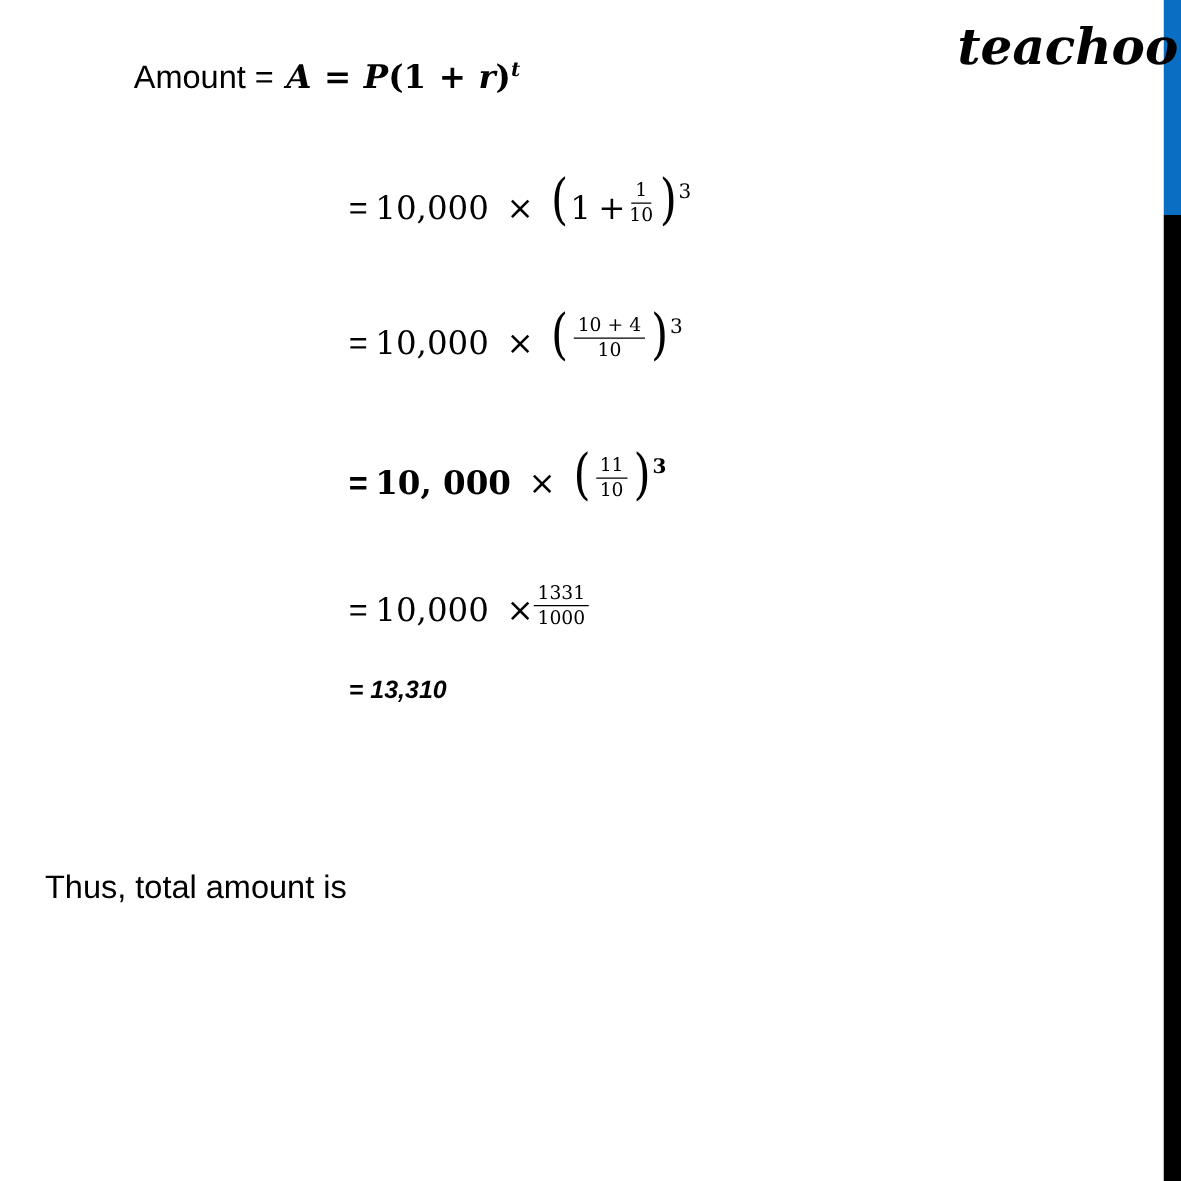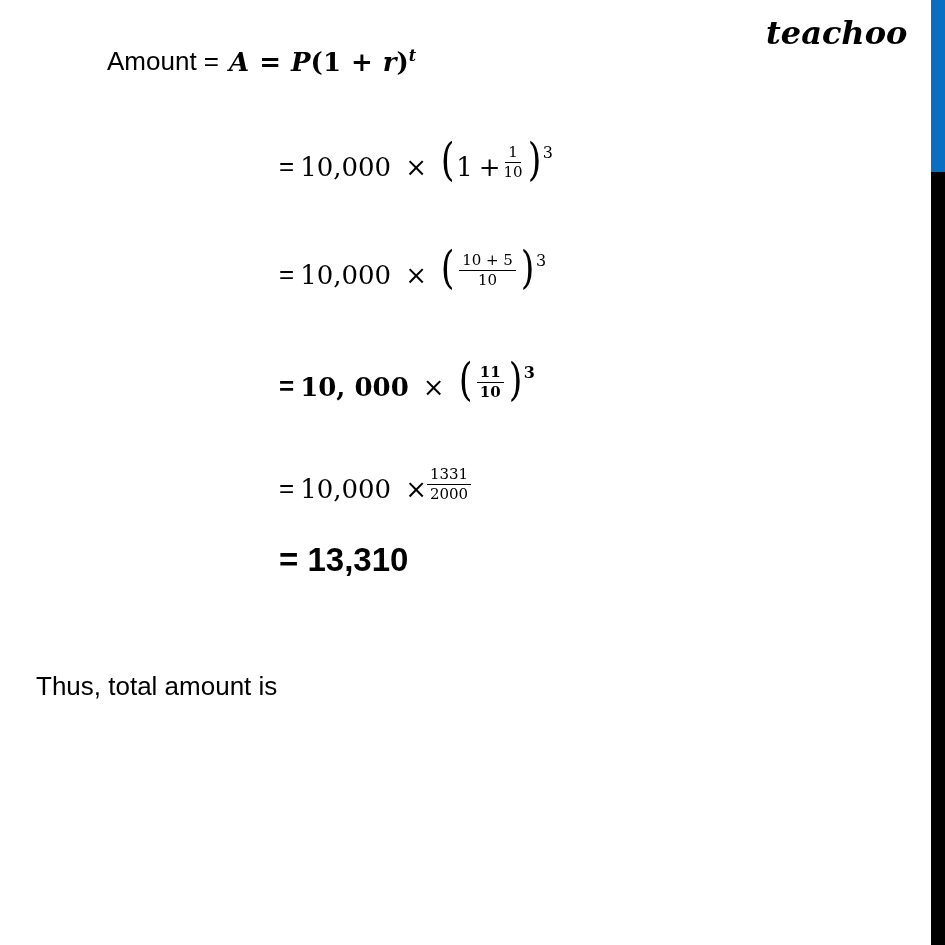--- a/index.html
+++ b/index.html
@@ -1,21 +1,21 @@
 <!DOCTYPE html>
 <html><head>
 <meta charset="utf-8">
 <style>
   html, body { margin: 0; padding: 0; }
   body { width: 945px; height: 945px; background: #ffffff; position: relative; overflow: hidden;
          font-family: "Liberation Sans", sans-serif; color: #000; }
   .sidebar-blue { position: absolute; left: 931px; top: 0; width: 14px; height: 172px; background: #0a6fc2; }
   .sidebar-black { position: absolute; left: 931px; top: 172px; width: 14px; height: 773px; background: #000; }
   .logo { position: absolute; left: 766px; top: 14px; font-family: "DejaVu Serif", serif; font-style: italic;
-          font-weight: bold; font-size: 32px; letter-spacing: 0px; }
+          font-weight: bold; font-size: 40px; letter-spacing: 0px; }
   .line { position: absolute; font-size: 26px; white-space: nowrap; display: flex; align-items: flex-end; }
   .math { font-family: "DejaVu Serif", serif; margin-top: 12px; }
   .mb { font-family: "DejaVu Serif", serif; font-weight: bold; font-style: italic; }
   .mbu { font-family: "DejaVu Serif", serif; font-weight: bold; }
   .sup { font-family: "DejaVu Serif", serif; font-size: 16px; position: relative; top: -20px; }
   .frac { display: inline-flex; flex-direction: column; align-items: center; font-family: "DejaVu Serif", serif;
           font-size: 15px; vertical-align: middle; margin: 0 3px; line-height: 19px; }
   .frac .num { border-bottom: 1.5px solid #000; padding: 0 3px; }
   .paren { font-family: "DejaVu Serif", serif; font-size: 44px; font-weight: 200; line-height: 1; transform: scaleX(0.8); display: inline-block; }
   .sp { display: inline-block; width: 10px; }
@@ -68,52 +68,52 @@
 
 <div class="line" style="left:279px; top:246px;">
   <span>=</span>
   <span class="sp" style="width:6px"></span>
   <span class="math">10,000</span>
   <span class="sp" style="width:14px"></span>
   <span class="math">×</span>
   <span class="sp" style="width:12px"></span>
   <span class="paren">(</span>
   <span class="frac">
-    <span class="num">10 + 5</span>
+    <span class="num">10 + 4</span>
     <span>10</span>
   </span>
   <span class="paren">)</span>
   <span class="sup">3</span>
 </div>
 
 <div class="line" style="left:279px; top:358px; font-weight:bold;">
   <span class="bold">=</span>
   <span class="sp" style="width:6px"></span>
   <span class="mbu">10, 000</span>
   <span class="sp" style="width:14px"></span>
   <span class="math" style="font-weight:normal">×</span>
   <span class="sp" style="width:12px"></span>
   <span class="paren">(</span>
-  <span class="frac" style="font-weight:bold">
+  <span class="frac" style="font-weight:normal">
     <span class="num">11</span>
     <span>10</span>
   </span>
   <span class="paren">)</span>
   <span class="sup" style="font-weight:bold">3</span>
 </div>
 
 <div class="line" style="left:279px; top:462px;">
   <span>=</span>
   <span class="sp" style="width:6px"></span>
   <span class="math">10,000</span>
   <span class="sp" style="width:14px"></span>
   <span class="math">×</span>
   <span class="frac" style="margin-left:0">
     <span class="num">1331</span>
-    <span>2000</span>
+    <span>1000</span>
   </span>
 </div>
 
-<div class="line bold" style="left:279px; top:541px; font-size:33px;">= 13,310</div>
+<div class="line bold" style="left:279px; top:541px; font-size:20px;font-style:italic;">= 13,310</div>
 
-<div class="line" style="left:36px; top:671px;">
+<div class="line" style="left:36px; top:694px;">
   <span style="white-space:pre">Thus, total amount is </span>
 </div>
 
 </body></html>

